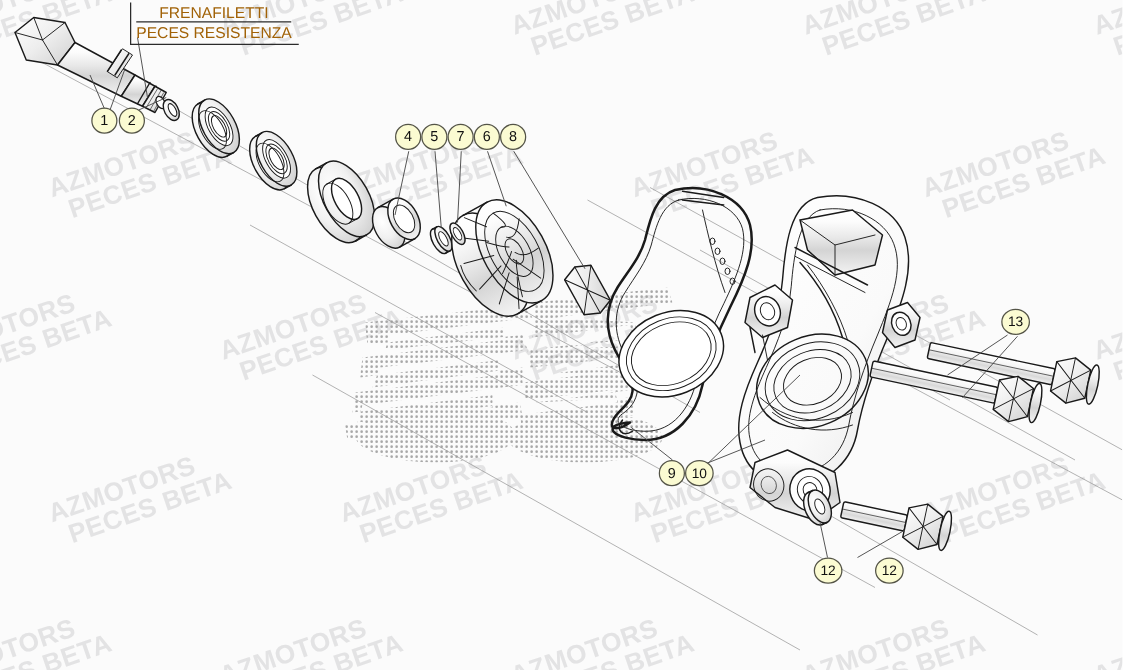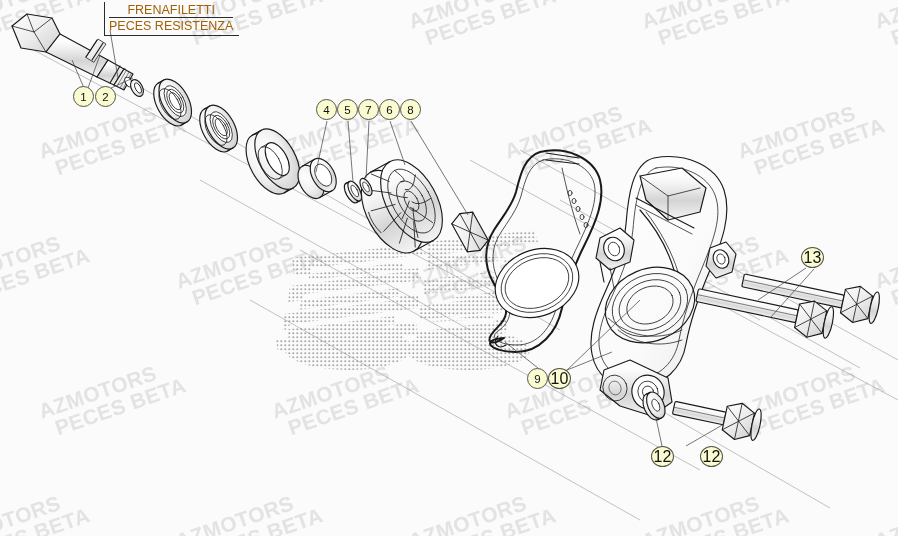--- a/index.html
+++ b/index.html
@@ -90,21 +90,21 @@
     color: #111;
     font-family: "Liberation Sans", sans-serif;
     font-size: 11.5px;
     font-weight: 400;
     display: flex;
     align-items: center;
     justify-content: center;
     box-sizing: border-box;
     z-index: 7;
   }
-  .callout.wide { width: 23px; height: 21px; border-radius: 50%; font-size: 16px; }
+  .callout.wide { width: 23px; height: 21px; border-radius: 50%; font-size: 11px; }
 </style>
 </head>
 <body>
 
 <div id="page">
 
   <div id="watermark-layer">
       <div class="wm" style="left: -60px; top: 12px;"><span>AZMOTORS</span><span class="l2">PECES BETA</span></div>
       <div class="wm" style="left: 173px; top: 12px;"><span>AZMOTORS</span><span class="l2">PECES BETA</span></div>
       <div class="wm" style="left: 406px; top: 12px;"><span>AZMOTORS</span><span class="l2">PECES BETA</span></div>

